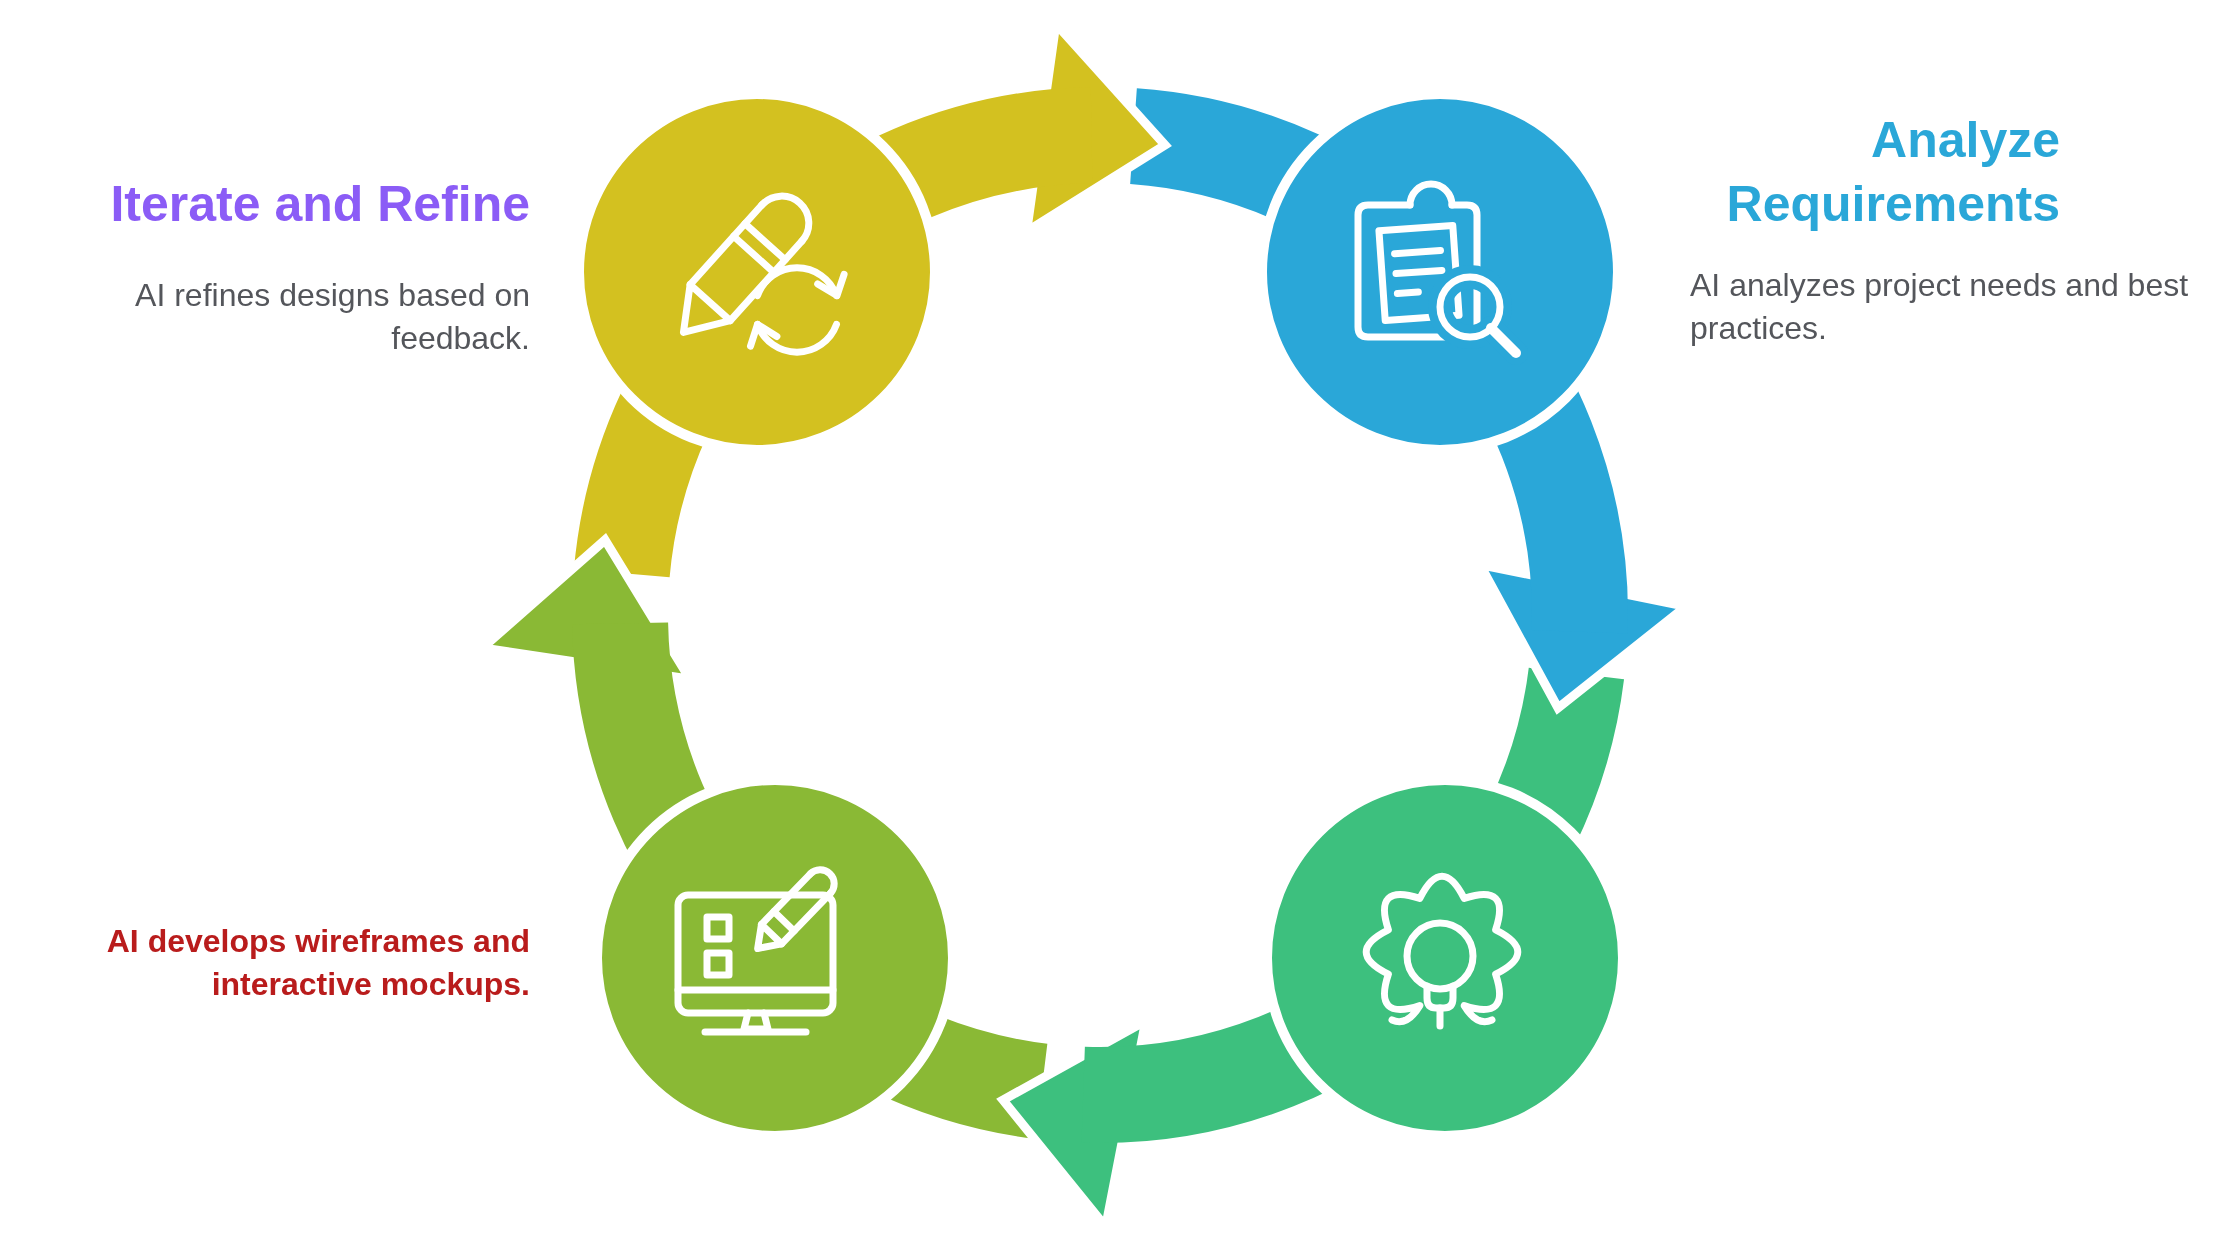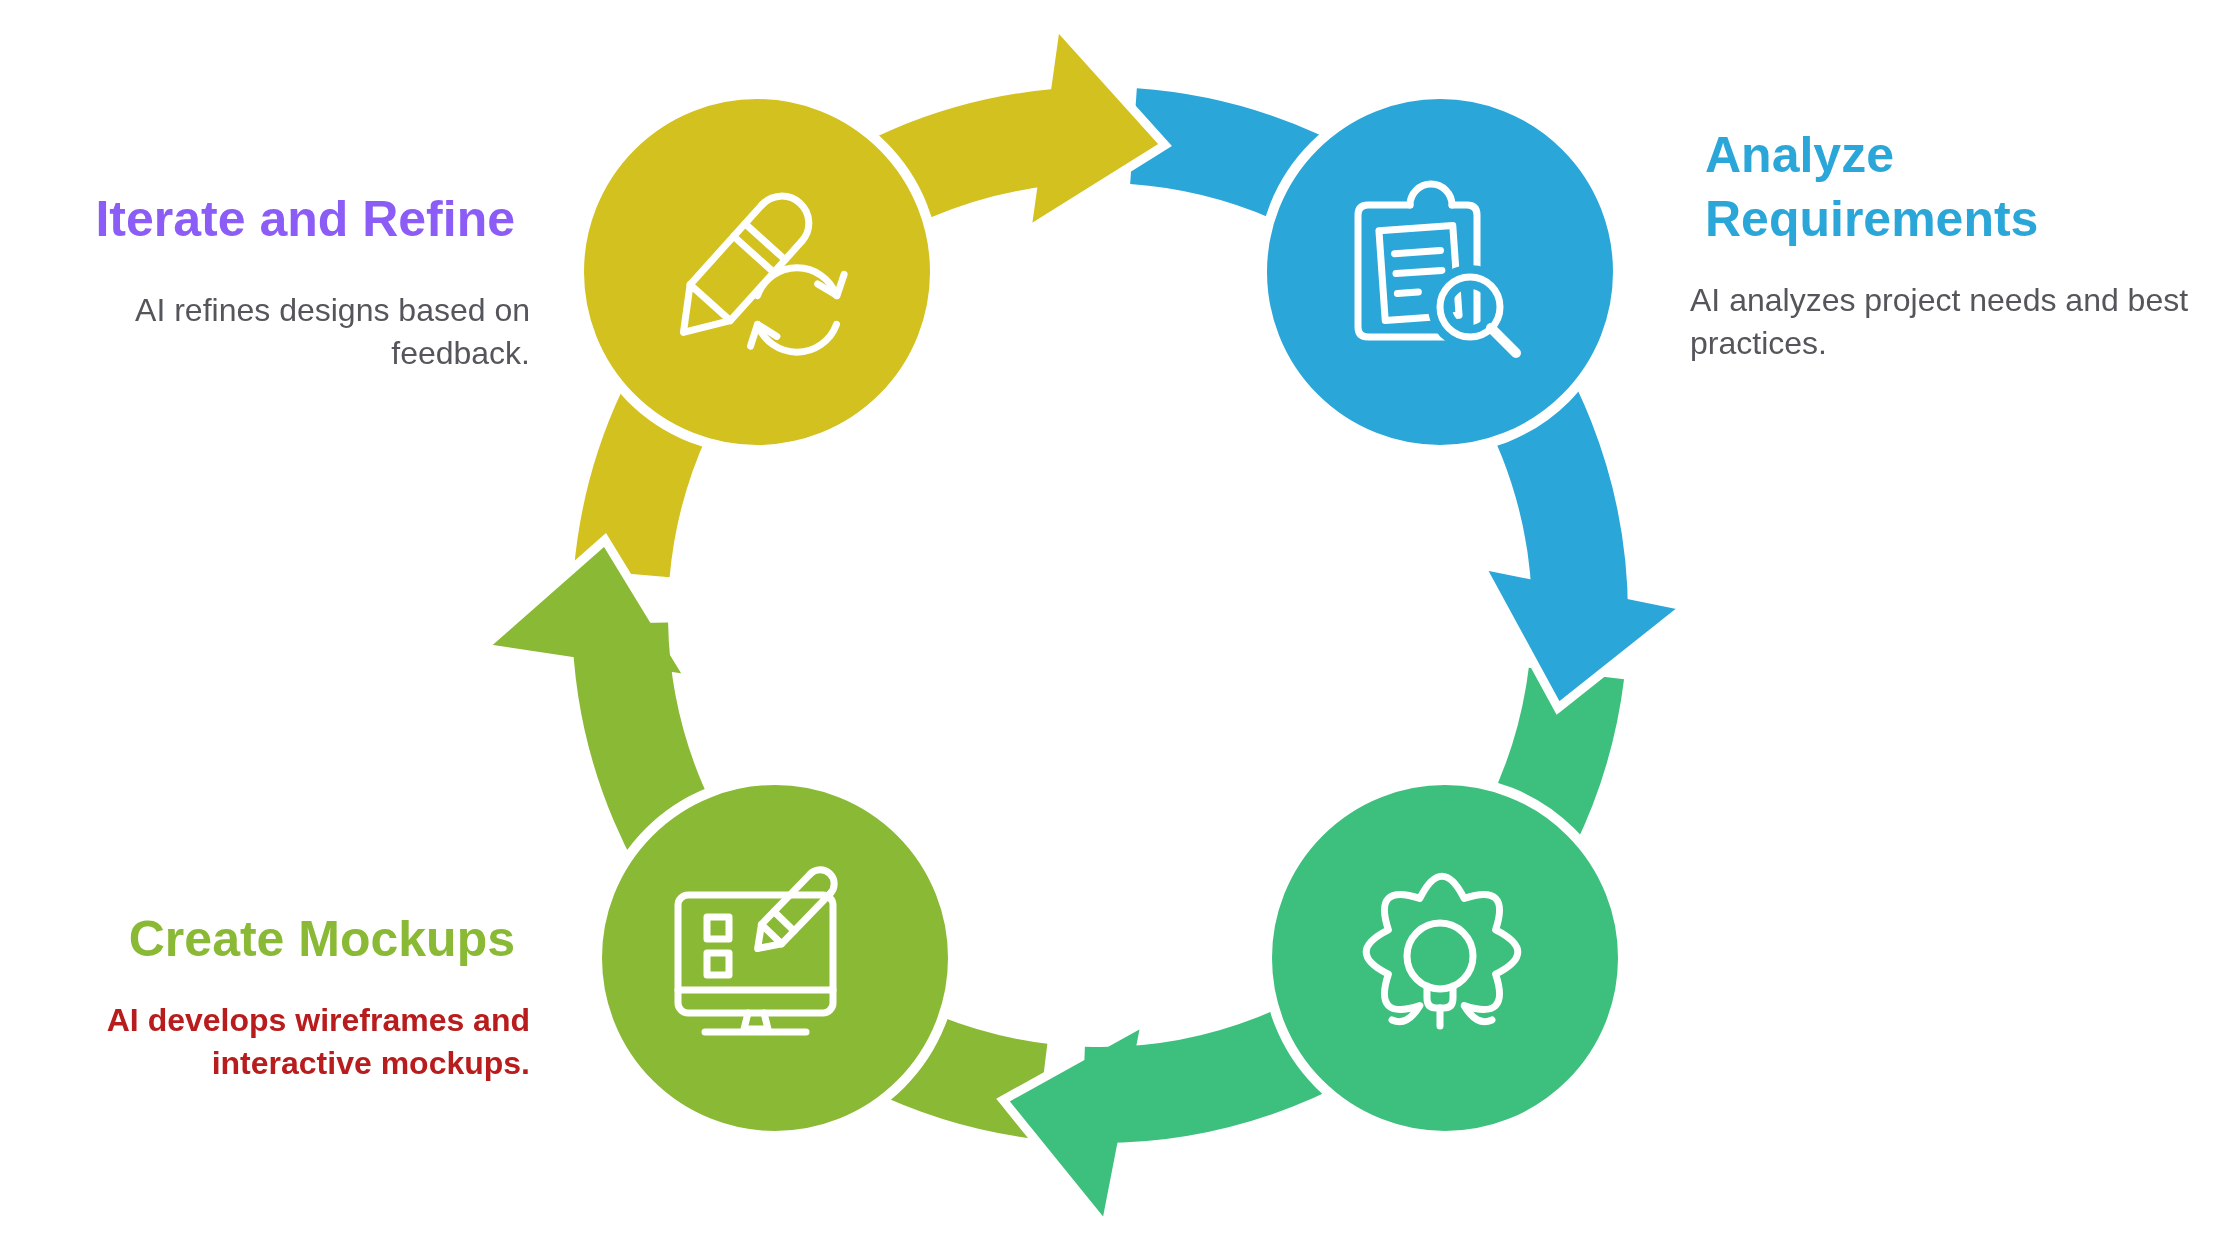--- a/index.html
+++ b/index.html
@@ -7,26 +7,27 @@
     position: relative;
     width: 2240px;
     height: 1260px;
     background: #ffffff;
     overflow: hidden;
     font-family: "Liberation Sans", sans-serif;
   }
   .ring-svg { position: absolute; left: 0; top: 0; }
   .step-label { position: absolute; }
   .step-title {
-    margin: 15px;
+    margin: 0;
     font-family: "Liberation Sans", sans-serif;
     font-weight: 700;
     font-size: 50px;
     line-height: 1.28;
     letter-spacing: 0;
+    text-align: right;
   }
   .step-desc {
     margin: 28px 0 0 0;
     font-family: "Liberation Sans", sans-serif;
     font-weight: 400;
     font-size: 32px;
     line-height: 1.33;
     color: #54565b;
   }
   .step--top-left    { top: 172px;  right: 1710px; width: 470px; text-align: right; }
@@ -142,17 +143,16 @@
     <p class="step-desc" style="color: rgb(84, 86, 91);">AI refines designs based on feedback.</p>
   </div>
 
   <div class="step-label step--top-right">
     <h2 class="step-title" style="color: rgb(42, 167, 216);">Analyze Requirements</h2>
     <p class="step-desc" style="color: rgb(84, 86, 91);">AI analyzes project needs and best practices.</p>
   </div>
 
 
   <div class="step-label step--bottom-left">
-    <h2 class="step-title" style="color: rgb(138, 185, 53);">Create Mockups</h2>
     <p class="step-desc" style="color: #b91c1c; font-weight: bold;">AI develops wireframes and interactive mockups.</p>
   </div>
 
 </div>
 
 </body></html>

